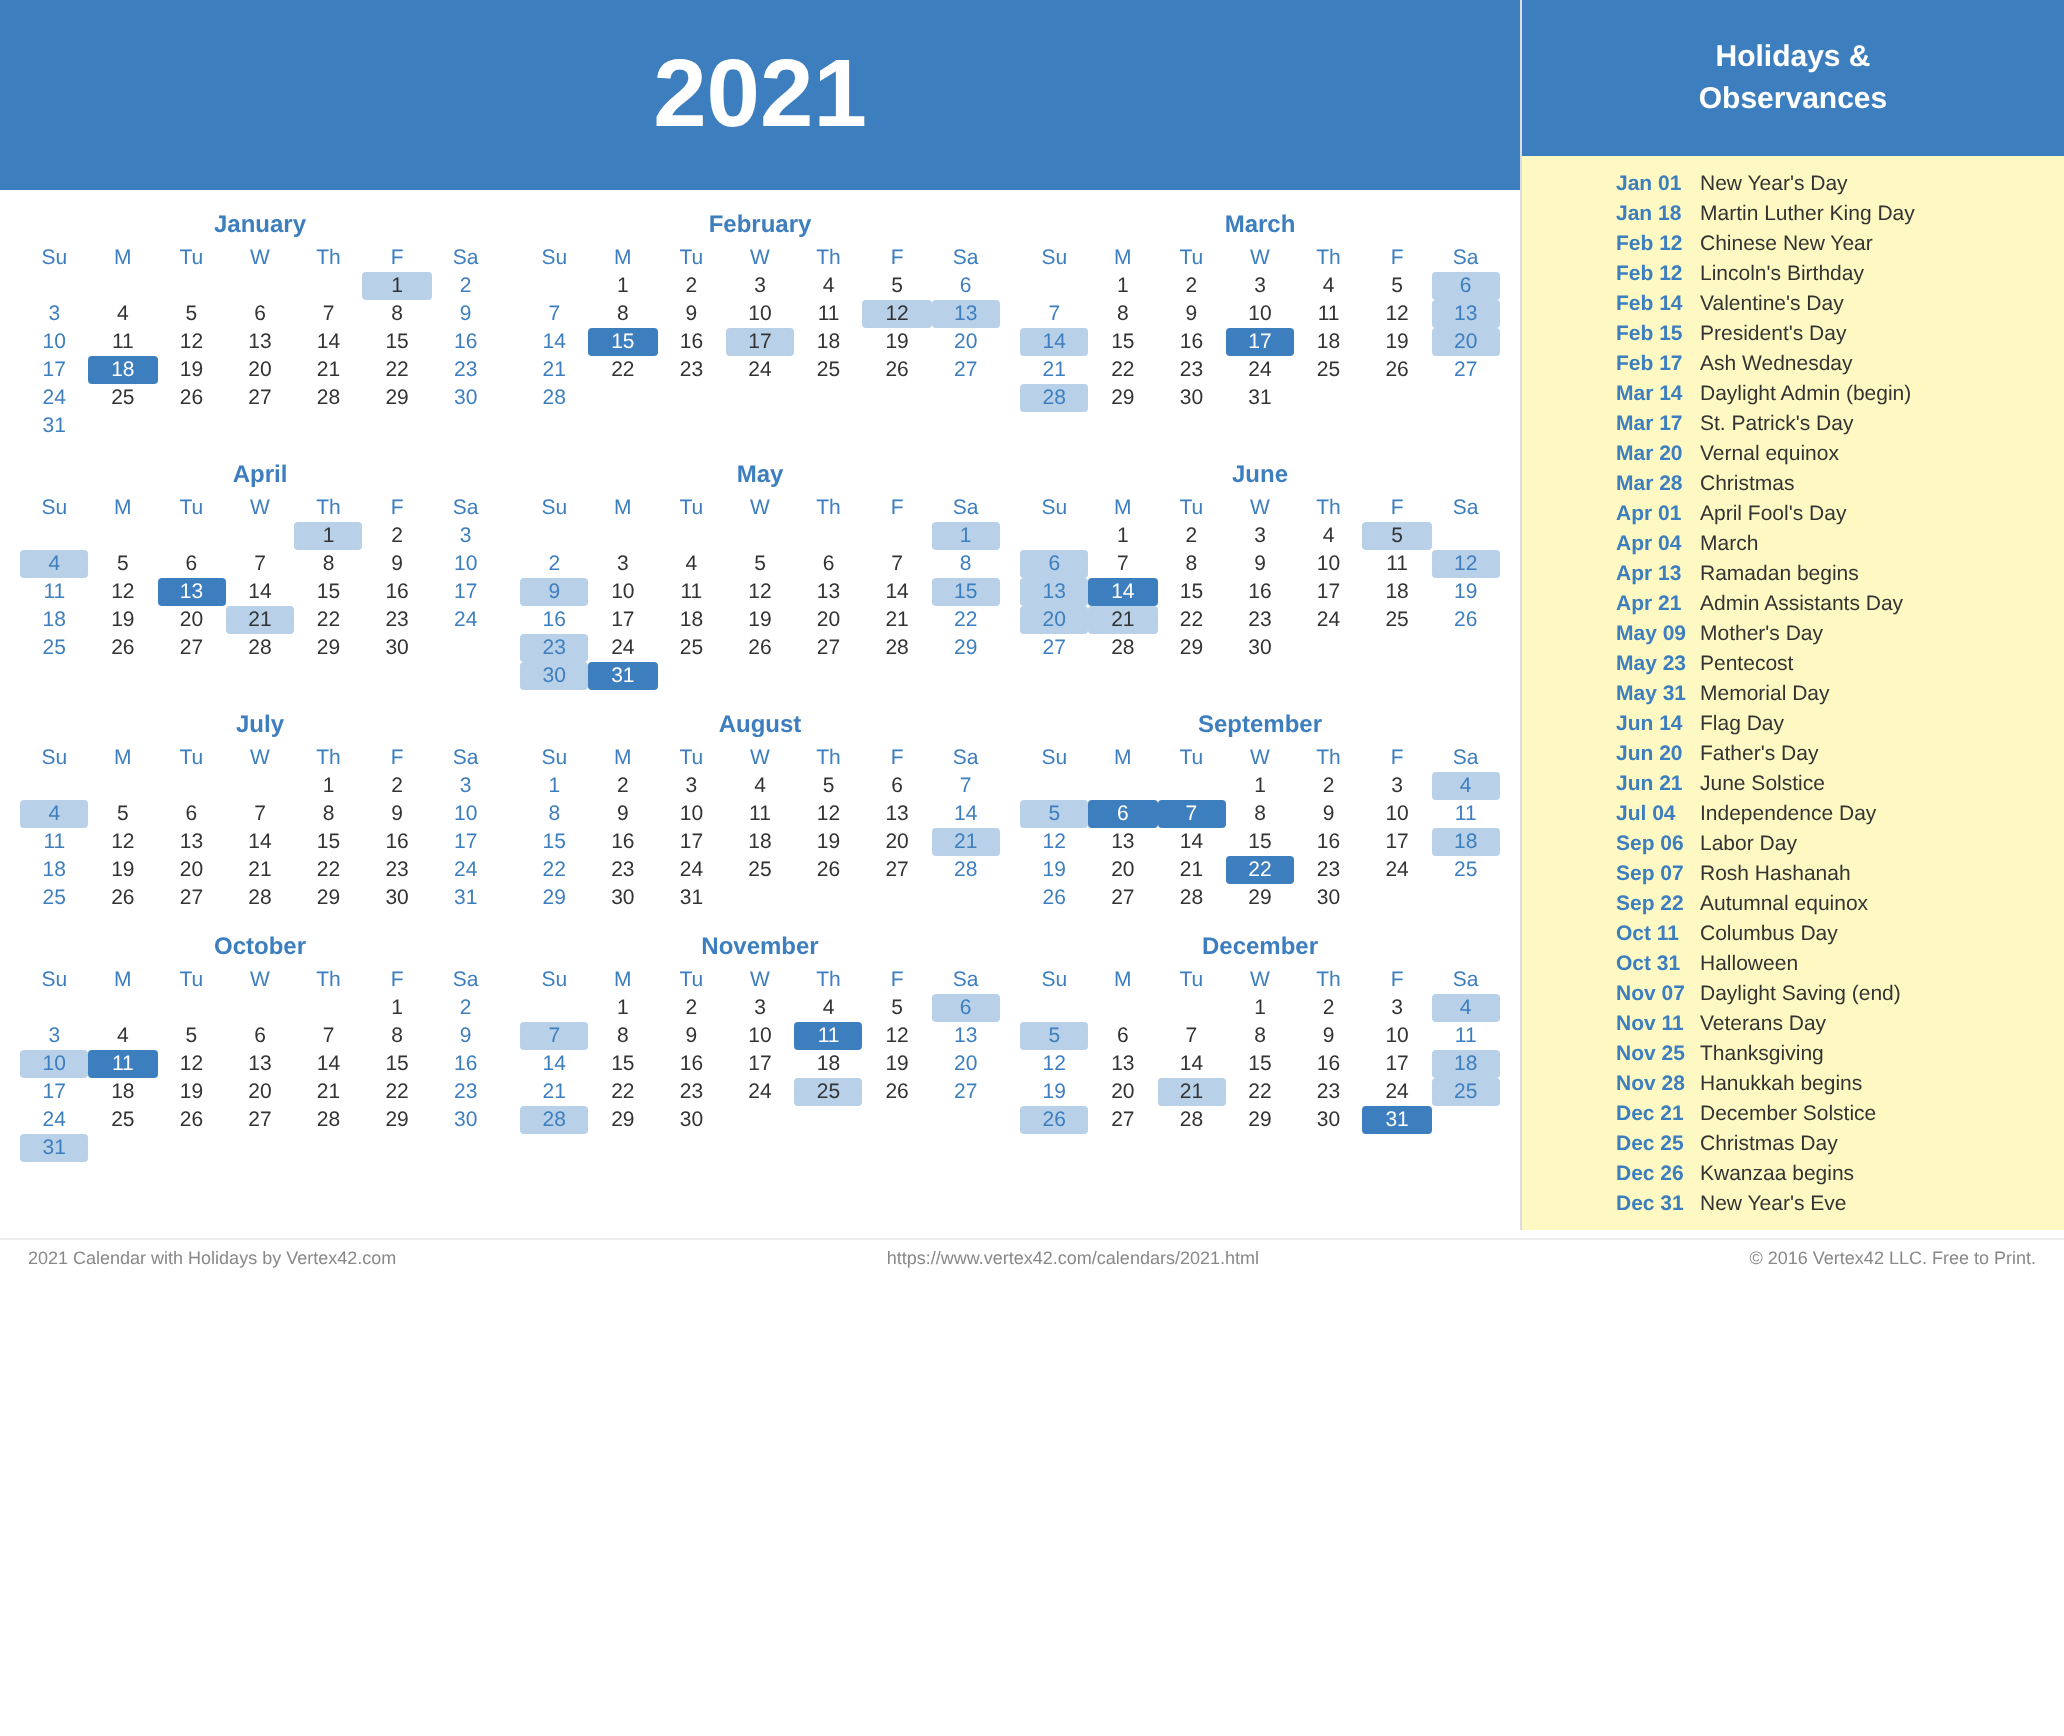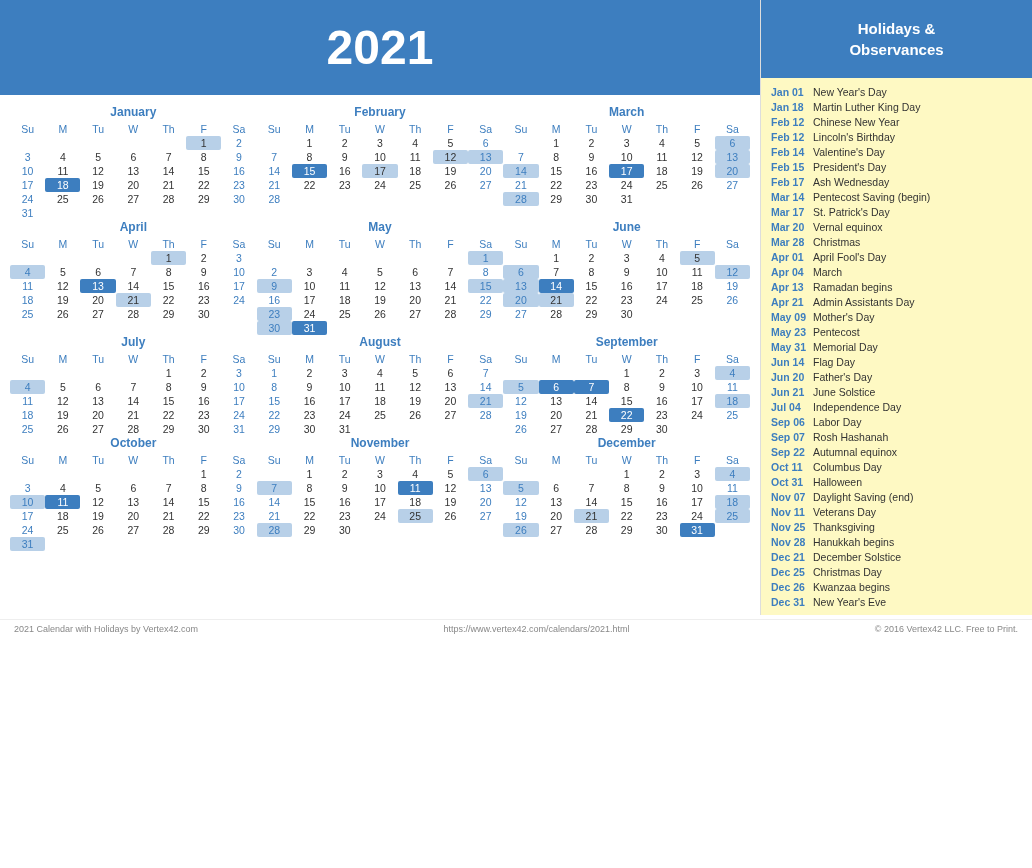--- a/index.html
+++ b/index.html
@@ -16,20 +16,21 @@
       text-align: center;
       font-size: 48px;
       font-weight: bold;
       padding: 20px 0;
       margin: 0 -10px;
     }
 
     .months-grid {
       display: grid;
       grid-template-columns: repeat(3, 1fr);
+      gap: 10px;
       padding-top: 10px;
     }
 
     .month-block { }
 
     .month-title {
       text-align: center;
       font-weight: bold;
       color: #3d7ebf;
       font-size: 12px;
@@ -89,20 +90,21 @@
       align-items: baseline;
       padding: 1.5px 0;
       font-size: 10.5px;
     }
 
     .holiday-date {
       color: #3d7ebf;
       font-weight: bold;
       min-width: 42px;
       flex-shrink: 0;
+      margin-left: 37px;
     }
 
     .holiday-name {
       color: #333;
     }
   </style>
 </head>
 <body>
 
 <div class="main-container">
@@ -914,21 +916,21 @@
         <div class="holiday-item">
           <span class="holiday-date">Feb 15</span>
           <span class="holiday-name">President's Day</span>
         </div>
         <div class="holiday-item">
           <span class="holiday-date">Feb 17</span>
           <span class="holiday-name">Ash Wednesday</span>
         </div>
         <div class="holiday-item">
           <span class="holiday-date">Mar 14</span>
-          <span class="holiday-name">Pentecost Saving (begin)</span>
+          <span class="holiday-name">Daylight Admin (begin)</span>
         </div>
         <div class="holiday-item">
           <span class="holiday-date">Mar 17</span>
           <span class="holiday-name">St. Patrick's Day</span>
         </div>
         <div class="holiday-item">
           <span class="holiday-date">Mar 20</span>
           <span class="holiday-name">Vernal equinox</span>
         </div>
         <div class="holiday-item">

